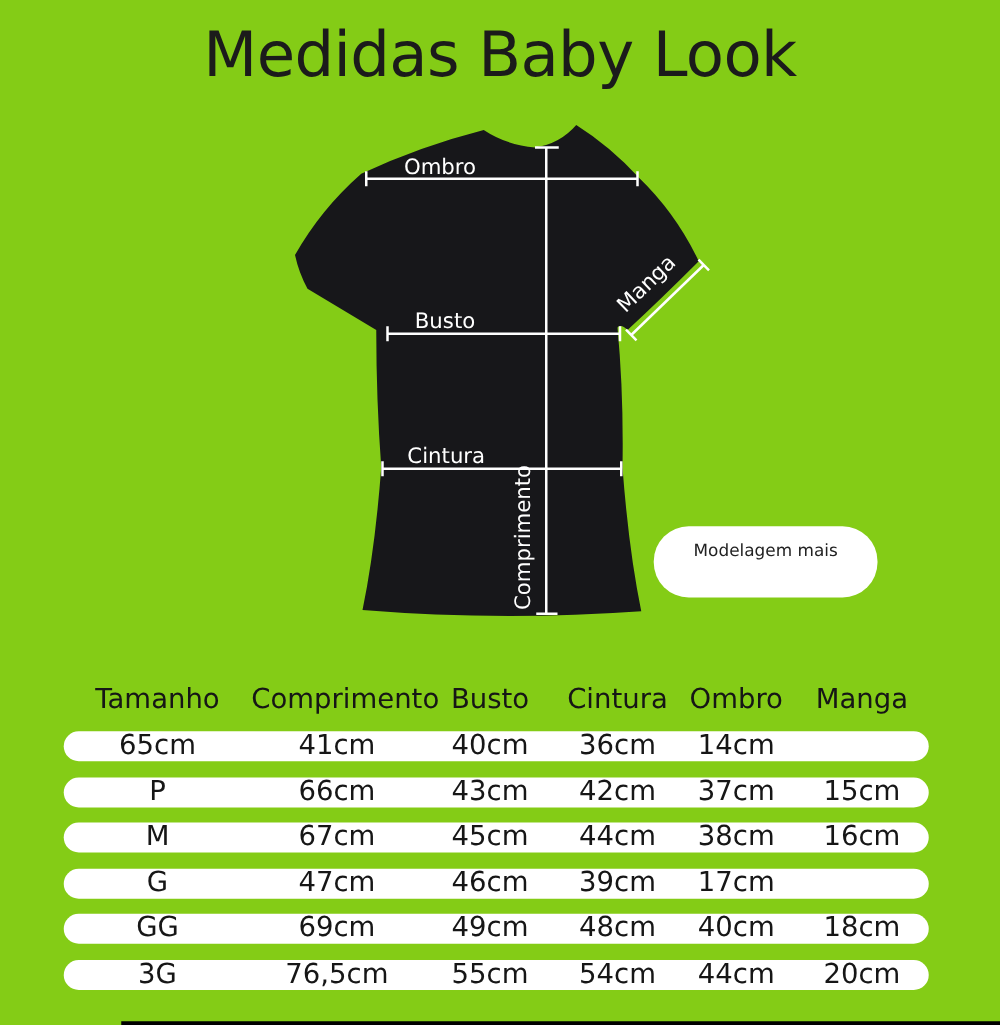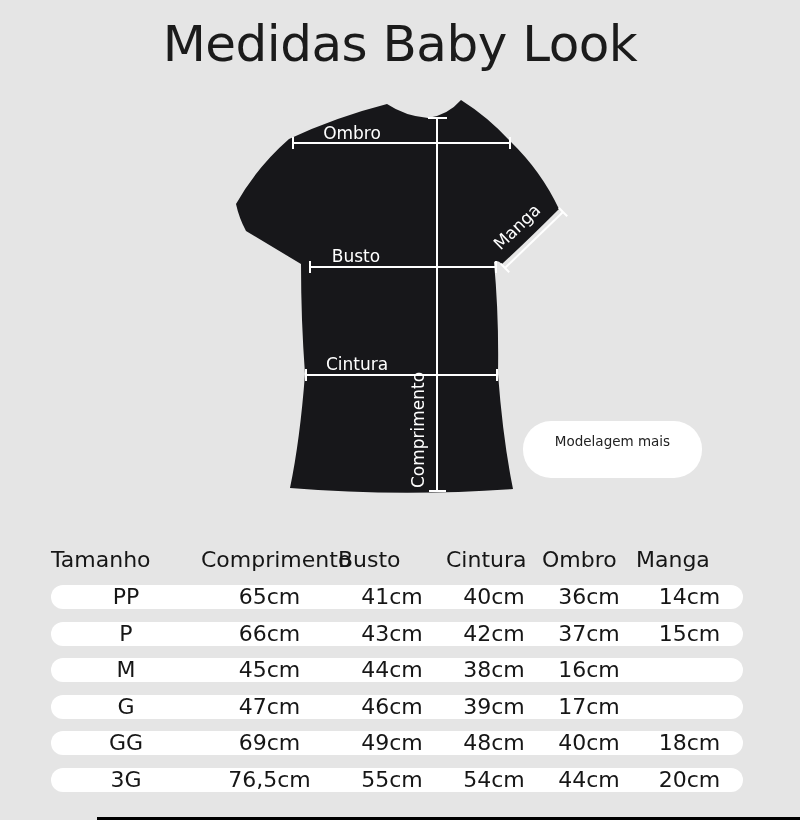--- a/index.html
+++ b/index.html
@@ -1,17 +1,17 @@
 <!DOCTYPE html>
 <html><head>
 <meta charset="utf-8">
 <style>
   html,body{margin:0;padding:0;}
   body{background:#d2d3d6;font-family:"DejaVu Sans",sans-serif;}
-  .canvas{position:relative;width:800px;height:820px;background:#e5e5e5;overflow:hidden;}
+  .canvas{position:relative;width:800px;height:820px;background:#84cc16;overflow:hidden;}
 
   .page-title{
     position:absolute;top:16px;left:0;width:800px;
     text-align:center;font-size:50px;line-height:56px;font-weight:400;
     color:#1b1b1b;letter-spacing:-0.5px;margin:0;
   }
 
   .diagram{position:absolute;left:0;top:85px;width:800px;height:445px;}
   .diagram svg{position:absolute;left:0;top:0;}
 
@@ -23,21 +23,21 @@
     background:#ffffff;border-radius:28px;
     text-align:center;color:#222222;font-size:13.5px;line-height:16px;
     box-sizing:border-box;padding-top:12px;
   }
 
   .size-table{position:absolute;left:51px;top:546px;width:692px;}
   .table-head{
     display:grid;grid-template-columns:150px 137px 108px 96px 94px 107px;
     height:28px;line-height:28px;font-size:22px;color:#161616;
   }
-  .table-head .cell{}
+  .table-head .cell{text-align:center;}
   .table-rows{position:absolute;left:0;top:39px;width:692px;}
   .pill-row{
     display:grid;grid-template-columns:150px 137px 108px 96px 94px 107px;
     height:24px;line-height:24px;margin-bottom:12.5px;
     background:#ffffff;border-radius:12px;
     font-size:22px;color:#161616;
   }
   .pill-row .cell{text-align:center;}
 
   .bottom-divider{
@@ -117,37 +117,37 @@
       <div class="cell">Tamanho</div>
       <div class="cell">Comprimento</div>
       <div class="cell">Busto</div>
       <div class="cell">Cintura</div>
       <div class="cell">Ombro</div>
       <div class="cell">Manga</div>
     </div>
 
     <div class="table-rows">
       <div class="pill-row">
-        <div class="cell">PP</div>
         <div class="cell">65cm</div>
         <div class="cell">41cm</div>
         <div class="cell">40cm</div>
         <div class="cell">36cm</div>
         <div class="cell">14cm</div>
       </div>
       <div class="pill-row">
         <div class="cell">P</div>
         <div class="cell">66cm</div>
         <div class="cell">43cm</div>
         <div class="cell">42cm</div>
         <div class="cell">37cm</div>
         <div class="cell">15cm</div>
       </div>
       <div class="pill-row">
         <div class="cell">M</div>
+        <div class="cell">67cm</div>
         <div class="cell">45cm</div>
         <div class="cell">44cm</div>
         <div class="cell">38cm</div>
         <div class="cell">16cm</div>
       </div>
       <div class="pill-row">
         <div class="cell">G</div>
         <div class="cell">47cm</div>
         <div class="cell">46cm</div>
         <div class="cell">39cm</div>

